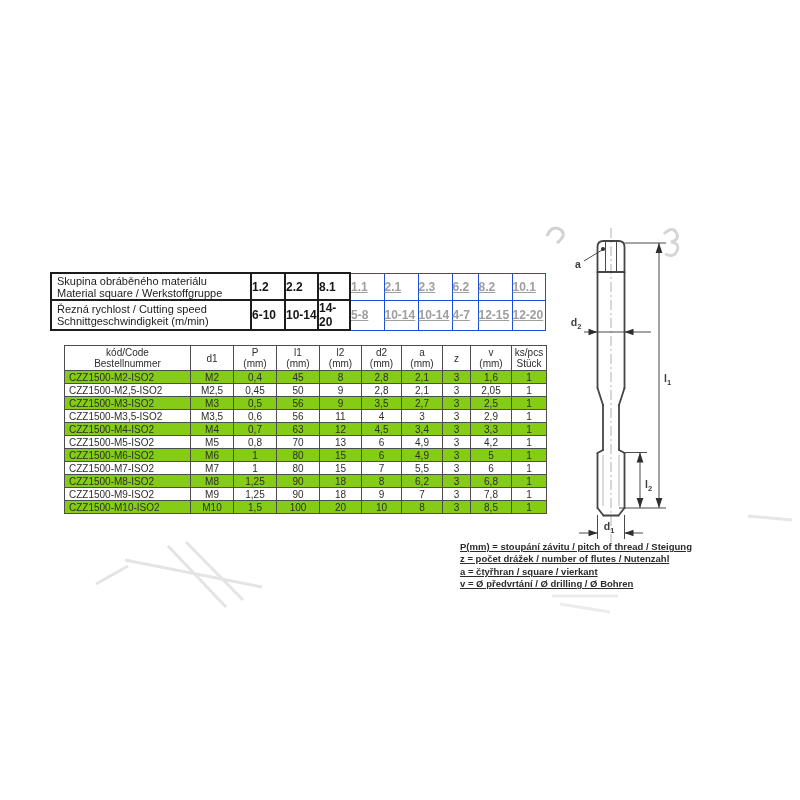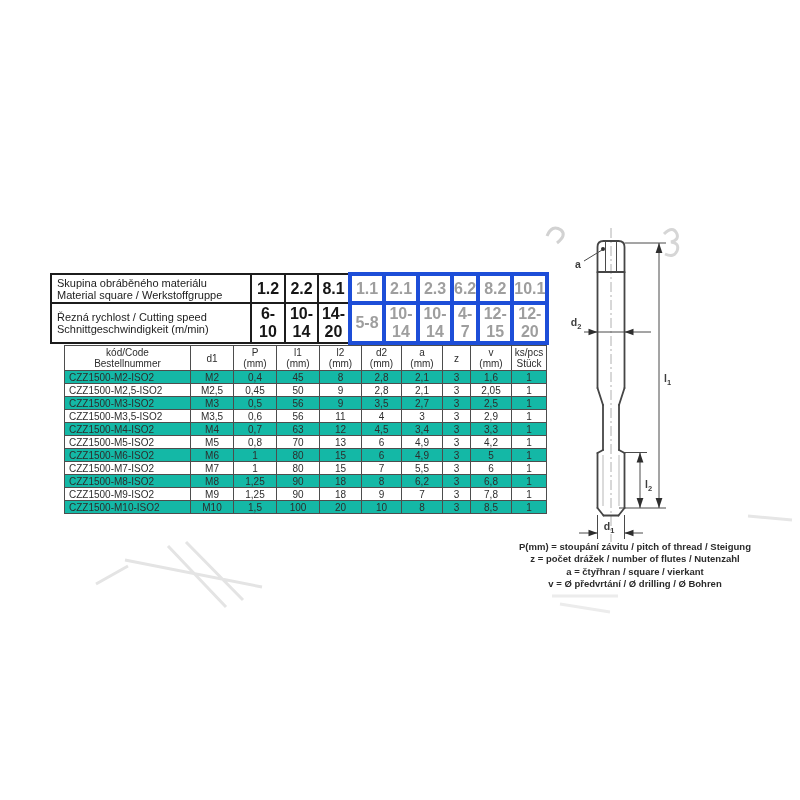--- a/index.html
+++ b/index.html
@@ -10,39 +10,39 @@
   }
 
   
   table { border-collapse:collapse; table-layout:fixed; }
   #speed-table { position:absolute; left:50px; top:272px; }
   #speed-table td { height:25px; padding:0; }
   #speed-table td.lbl {
     width:193px; border:2px solid #1c1c1c; font-size:11px; font-weight:normal;
     color:#1c1c1c; padding-left:5px; line-height:12px; vertical-align:middle;
   }
-  #speed-table td.sv { text-align:center; font-weight:bold; font-size:16px; }
+  #speed-table td.sv { text-align:left; font-weight:bold; font-size:12px; }
   #speed-table td.em { border:2px solid #1c1c1c; color:#161616; }
-  #speed-table td.mut { border:4px solid #1d4ed8; color:#9e9e9e; }
+  #speed-table td.mut { border:1px solid #1d4ed8; color:#9e9e9e;text-decoration:underline; }
   .w34{width:34px}.w33{width:33px}.w32{width:32px}.w26{width:26px}
 
   
   #size-table { position:absolute; left:64px; top:345px; font-size:10px; color:#2d2d2d; }
   #size-table th, #size-table td { border:1px solid #4d4d4d; padding:0; }
   #size-table th { height:24px; font-weight:normal; line-height:11px; text-align:center; vertical-align:middle; }
   #size-table td { height:12px; line-height:11px; text-align:center; vertical-align:middle; }
-  #size-table tr.shade td { background:#14b8a6; }
+  #size-table tr.shade td { background:#84cc16; }
   #size-table td.code { text-align:left; padding-left:4px; }
   .c0{width:126px}.c1{width:43px}.c2{width:43px}.c3{width:43px}.c4{width:42px}
   .c5{width:40px}.c6{width:41px}.c7{width:28px}.c8{width:41px}.c9{width:35px}
 
   
   #legend {
-    position:absolute; left:479px; top:541px; width:312px; text-align:center;
-    font-size:9.5px; font-weight:bold; line-height:12.4px; color:#2b2b2b;
+    position:absolute; left:460px; top:541px; width:312px; 
+    font-size:9.5px; font-weight:bold; line-height:12.4px; color:#2b2b2b;text-decoration:underline;
   }
 
   
   #diagram { position:absolute; left:545px; top:212px; }
   #diagram text { font-family:"Liberation Sans", sans-serif; font-size:10.5px; font-weight:bold; fill:#3d3d3d; }
   #diagram .sub { font-size:7.5px; }
   .outline { stroke:#454545; stroke-width:1.8; fill:none; stroke-linecap:round; }
   .thin    { stroke:#4a4a4a; stroke-width:1; fill:none; }
   .flute   { stroke:#b7b7b7; stroke-width:1; fill:none; }
   .center  { stroke:#9d9d9d; stroke-width:0.8; fill:none; stroke-dasharray:10 3 2 3; }

